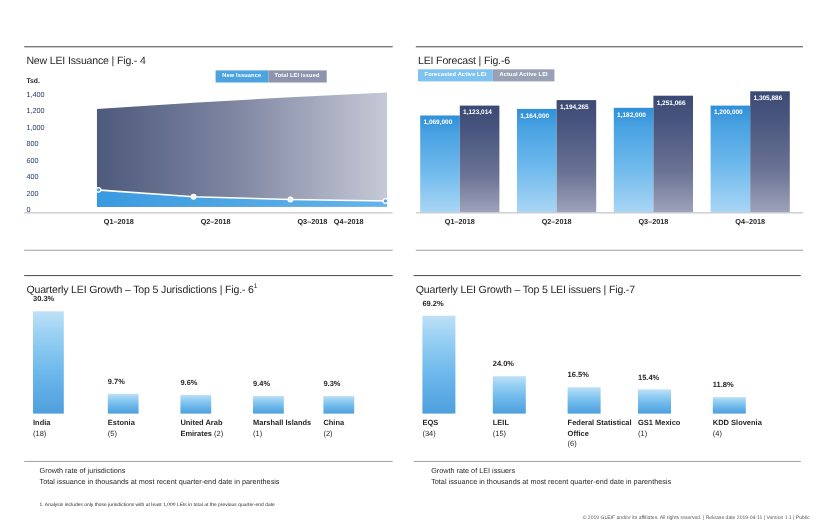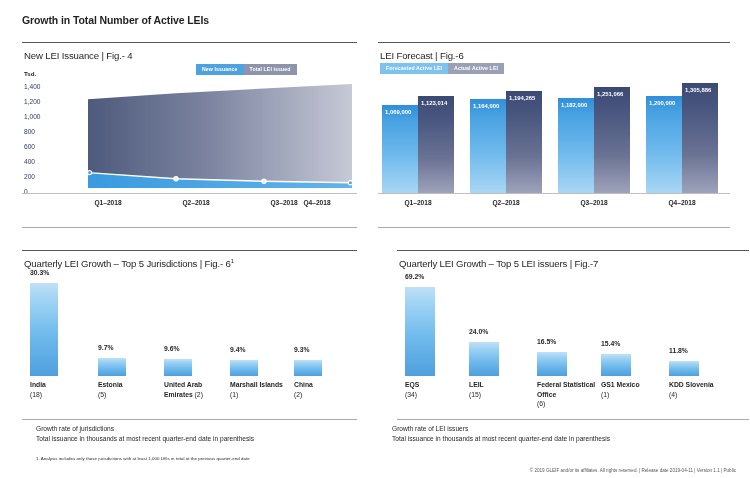--- a/index.html
+++ b/index.html
@@ -185,21 +185,20 @@
     font-size: 4.6px;
     color: #58595b;
     white-space: nowrap;
   }
 </style>
 </head>
 <body>
 
 <div class="page">
 
-  <div class="main-title">Growth in Total Number of Active LEIs</div>
 
   <div class="panel" style="left:22px; top:42px; width:335px; height:186px;">
     <div class="panel-rule"></div>
     <div class="panel-title">New LEI Issuance  |  Fig.- 4</div>
 
     <div class="legend" style="left:174px; top:22px;">
       <div class="legend-chip chip-light">New Issuance</div>
       <div class="legend-chip chip-dark">Total LEI issued</div>
     </div>
 
@@ -333,21 +332,21 @@
       <span class="count">(2)</span>
     </div>
 
     <div class="panel-rule bottom"></div>
   </div>
 
   <div class="note" style="left:36px; top:424px;">Growth rate of jurisdictions</div>
   <div class="note" style="left:36px; top:434px;">Total issuance in thousands at most recent quarter-end date in parenthesis</div>
   <div class="footnote" style="left:36px; top:456px;">1. Analysis includes only those jurisdictions with at least 1,000 LEIs in total at the previous quarter-end date</div>
 
-  <div class="panel" style="left:397px; top:250px; width:352px; height:170px;">
+  <div class="panel" style="left:376px; top:250px; width:352px; height:170px;">
     <div class="panel-rule"></div>
     <div class="panel-title">Quarterly LEI Growth – Top 5 LEI issuers  |  Fig.-7</div>
 
     <div style="position:absolute; left:0; top:28px; width:352px; height:98px;">
 
       <div class="pbar" style="left:8px;  width:30px; height:89px;"></div>
       <div class="pbar-value" style="left:8px;  top:-5px;">69.2%</div>
 
       <div class="pbar" style="left:72px; width:30px; height:34px;"></div>
       <div class="pbar-value" style="left:72px; top:50px;">24.0%</div>

